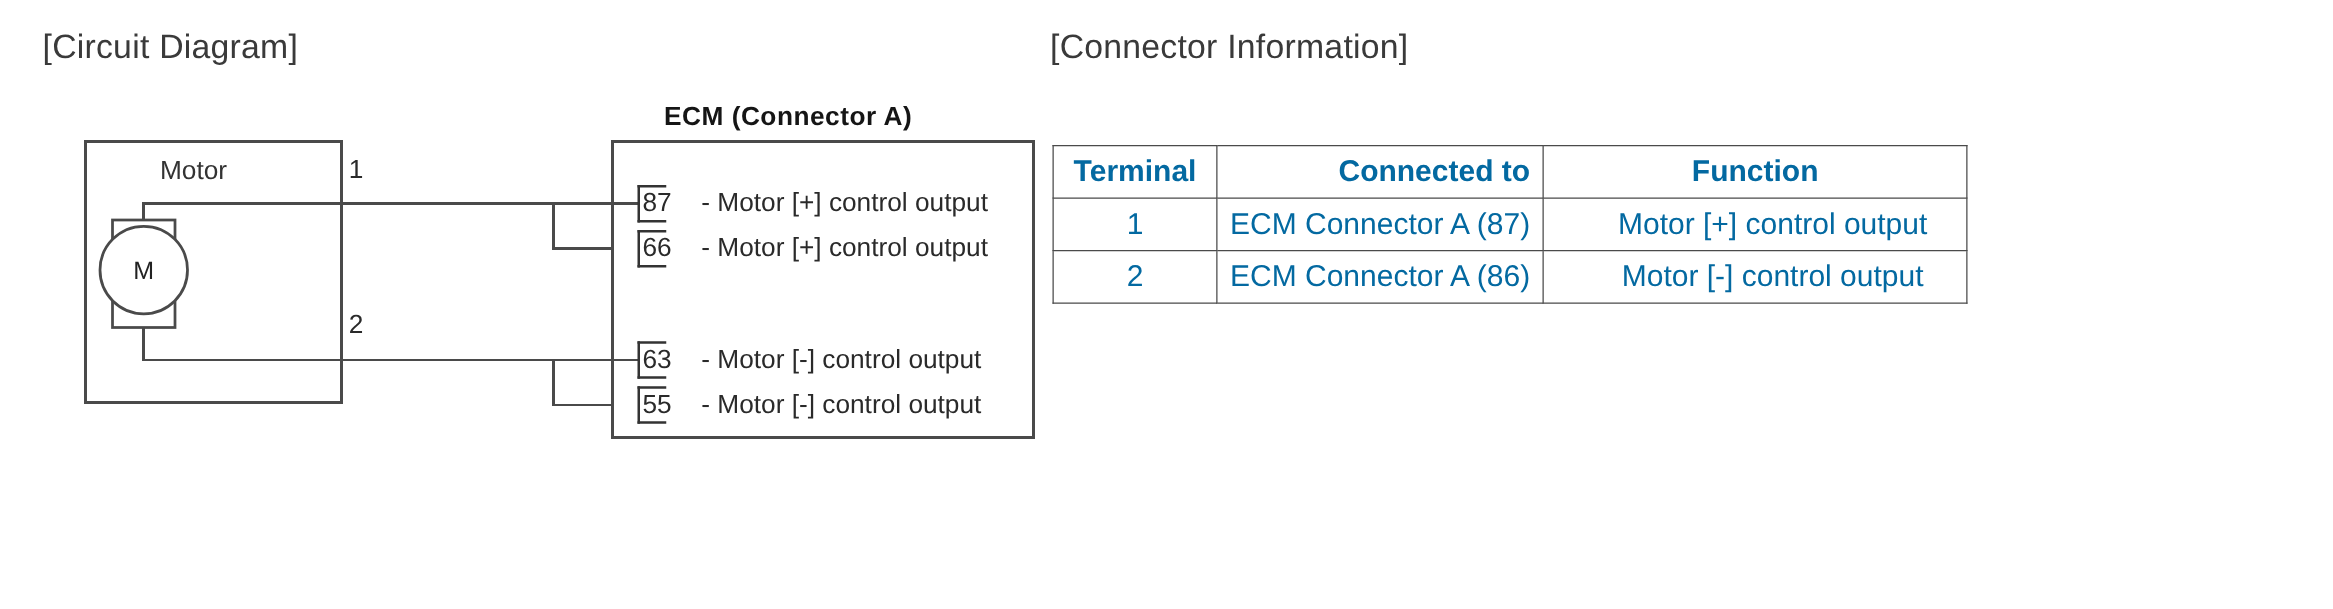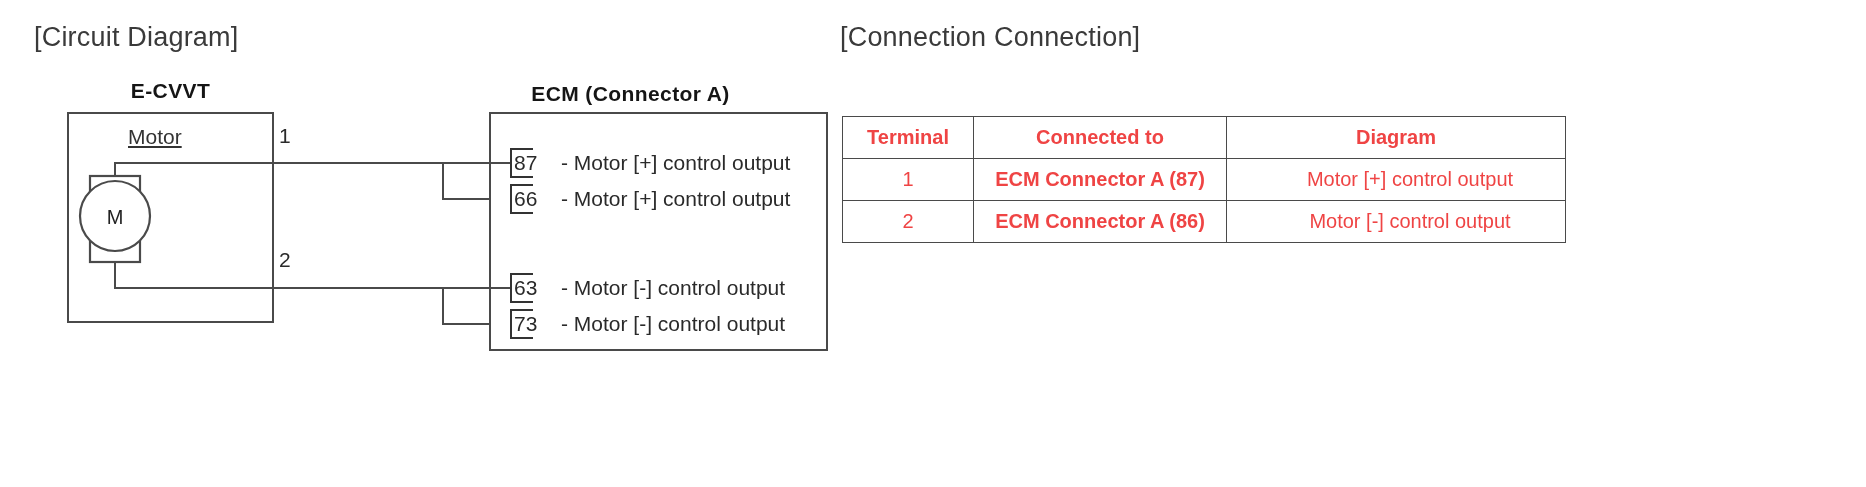--- a/index.html
+++ b/index.html
@@ -48,21 +48,20 @@
   }
   #ecvvt-caption { left: 68px; top: 79px; width: 205px; text-align: center; }
   #ecm-caption   { left: 462px; top: 82px; width: 337px; text-align: center; }
 
   
   .diag-text {
     position: absolute;
     font-size: 21px;
     color: #2a2a2a;
     white-space: nowrap;
-    text-decoration: underline;
   }
   #motor-label { left: 128px; top: 125px; font-size: 21px; color: #333; }
   .terminal-num { position: absolute; font-size: 21px; color: #2a2a2a; }
   #terminal-1 { left: 279px; top: 124px; }
   #terminal-2 { left: 279px; top: 248px; }
   #motor-m { position: absolute; left: 100px; top: 206px; width: 30px;
              text-align: center; font-size: 20px; color: #222; }
 
   
   .pin-row {
@@ -106,50 +105,50 @@
     color: #2a2a2a;
   }
   .pin-text { margin-left: 6px; }
 
   
   #conn-table {
     position: absolute;
     left: 842px;
     top: 116px;
     border-collapse: collapse;
-    font-size: 20px;
-    color: #ef4444;
+    font-size: 24px;
+    color: #0369a1;
     background: #fff;
   }
   #conn-table th, #conn-table td {
     border: 1.6px solid #4a4a4a;
     height: 41px;
     padding: 0 10px;
     font-weight: normal;
     white-space: nowrap;
   }
   #conn-table th {
     font-weight: bold;
     text-align: center;
   }
   #conn-table td.col-terminal { text-align: center; width: 110px; }
-  #conn-table td.col-connected { text-align: center;  width: 232px; font-weight: bold; }
+  #conn-table td.col-connected { text-align: center;  width: 232px; }
   #conn-table td.col-function  { text-align: center; width: 290px; padding-left: 38px; }
   #conn-table th.col-terminal  { width: 110px; }
-  #conn-table th.col-connected { width: 232px; }
+  #conn-table th.col-connected { width: 232px; text-align: right; }
   #conn-table th.col-function  { width: 290px; }
 </style>
 </head>
 <body>
 
 <div class="root">
 
   <div class="section-header" id="circuit-header">[Circuit Diagram]</div>
 
-  <div class="section-header" id="conn-header">[Connection Connection]</div>
+  <div class="section-header" id="conn-header">[Connector Information]</div>
 
   <svg id="circuit-svg" viewBox="0 0 900 400">
     <g stroke="#4a4a4a" stroke-width="2.4" fill="none" shape-rendering="crispEdges">
 
       <rect x="68" y="113" width="205" height="209"></rect>
 
       <rect x="490" y="113" width="337" height="237"></rect>
     </g>
 
     <g stroke="#4a4a4a" stroke-width="2.2" fill="none" shape-rendering="crispEdges">
@@ -171,21 +170,20 @@
       <path d="M443,288 L512,288"></path>
     </g>
 
     <g stroke="#4a4a4a" stroke-width="2.2" fill="#ffffff">
       <rect x="90" y="176" width="50" height="22"></rect>
       <rect x="90" y="240" width="50" height="22"></rect>
       <circle cx="115" cy="216" r="35"></circle>
     </g>
   </svg>
 
-  <div class="box-caption" id="ecvvt-caption">E-CVVT</div>
 
   <div class="box-caption" id="ecm-caption">ECM (Connector A)</div>
 
   <div class="diag-text" id="motor-label">Motor</div>
 
   <div id="motor-m">M</div>
 
   <div class="terminal-num" id="terminal-1">1</div>
 
   <div class="terminal-num" id="terminal-2">2</div>
@@ -210,31 +208,31 @@
     <span class="pin-bracket">
         <i></i>
       <span class="pin-num">63</span>
     </span>
     <span class="pin-text">- Motor [-] control output</span>
   </div>
 
   <div class="pin-row" style="left:510px; top:309px;">
     <span class="pin-bracket">
         <i></i>
-      <span class="pin-num">73</span>
+      <span class="pin-num">55</span>
     </span>
     <span class="pin-text">- Motor [-] control output</span>
   </div>
 
   <table id="conn-table">
     <thead>
       <tr>
         <th class="col-terminal">Terminal</th>
         <th class="col-connected">Connected to</th>
-        <th class="col-function">Diagram</th>
+        <th class="col-function">Function</th>
       </tr>
     </thead>
     <tbody>
       <tr>
         <td class="col-terminal">1</td>
         <td class="col-connected">ECM Connector A (87)</td>
         <td class="col-function">Motor [+] control output</td>
       </tr>
       <tr>
         <td class="col-terminal">2</td>

